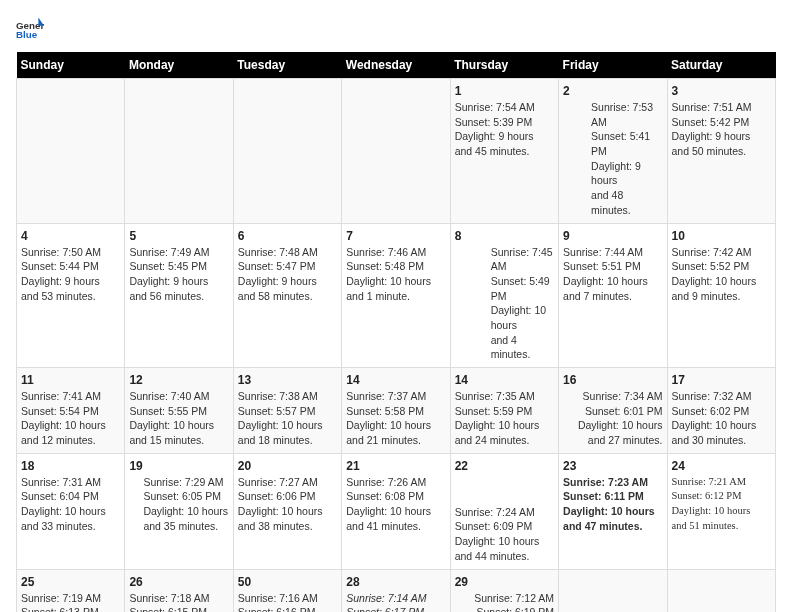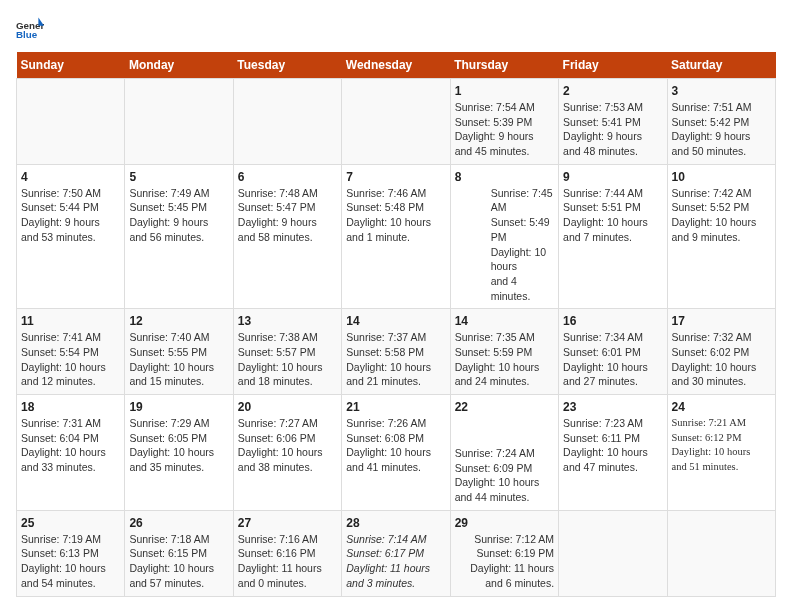--- a/index.html
+++ b/index.html
@@ -36,21 +36,21 @@
     .subtitle {
       font-size: 15px;
       color: #444;
     }
     table {
       width: 100%;
       border-collapse: collapse;
       font-size: 11px;
     }
     thead tr th {
-      background-color: #c2410c;
+      background-color: #000000;
       color: #fff;
       padding: 6px 4px;
       text-align: left;
       font-size: 12px;
       font-weight: bold;
     }
     tbody tr td {
       border: 1px solid #ddd;
       padding: 5px 4px;
       vertical-align: top;
@@ -117,21 +117,21 @@
         <td class="empty-cell"></td>
         <td>
           <div class="day-number">1</div>
           <div class="day-info" style="white-space: pre-line;">Sunrise: 7:54 AM
 Sunset: 5:39 PM
 Daylight: 9 hours
 and 45 minutes.</div>
         </td>
         <td>
           <div class="day-number">2</div>
-          <div class="day-info" style="white-space: pre-line;">Sunrise: 7:53 AM
+          <div class="day-info" style="white-space: pre-line; margin-left: 28px;">Sunrise: 7:53 AM
 Sunset: 5:41 PM
 Daylight: 9 hours
 and 48 minutes.</div>
         </td>
         <td>
           <div class="day-number">3</div>
           <div class="day-info" style="white-space: pre-line;">Sunrise: 7:51 AM
 Sunset: 5:42 PM
 Daylight: 9 hours
 and 50 minutes.</div>
@@ -219,21 +219,21 @@
         </td>
         <td>
           <div class="day-number">14</div>
           <div class="day-info" style="white-space: pre-line;">Sunrise: 7:35 AM
 Sunset: 5:59 PM
 Daylight: 10 hours
 and 24 minutes.</div>
         </td>
         <td>
           <div class="day-number">16</div>
-          <div class="day-info" style="white-space: pre-line;">Sunrise: 7:34 AM
+          <div class="day-info" style="white-space: pre-line; text-align: right;">Sunrise: 7:34 AM
 Sunset: 6:01 PM
 Daylight: 10 hours
 and 27 minutes.</div>
         </td>
         <td>
           <div class="day-number">17</div>
           <div class="day-info" style="white-space: pre-line;">Sunrise: 7:32 AM
 Sunset: 6:02 PM
 Daylight: 10 hours
 and 30 minutes.</div>
@@ -242,21 +242,21 @@
       <tr>
         <td>
           <div class="day-number">18</div>
           <div class="day-info" style="white-space: pre-line;">Sunrise: 7:31 AM
 Sunset: 6:04 PM
 Daylight: 10 hours
 and 33 minutes.</div>
         </td>
         <td>
           <div class="day-number">19</div>
-          <div class="day-info" style="white-space: pre-line;">Sunrise: 7:29 AM
+          <div class="day-info" style="white-space: pre-line; margin-left: 14px;">Sunrise: 7:29 AM
 Sunset: 6:05 PM
 Daylight: 10 hours
 and 35 minutes.</div>
         </td>
         <td>
           <div class="day-number">20</div>
           <div class="day-info" style="white-space: pre-line;">Sunrise: 7:27 AM
 Sunset: 6:06 PM
 Daylight: 10 hours
 and 38 minutes.</div>
@@ -270,21 +270,21 @@
         </td>
         <td>
           <div class="day-number">22</div>
           <div class="day-info" style="white-space: pre-line; margin-top: 32px;">Sunrise: 7:24 AM
 Sunset: 6:09 PM
 Daylight: 10 hours
 and 44 minutes.</div>
         </td>
         <td>
           <div class="day-number">23</div>
-          <div class="day-info" style="white-space: pre-line;">Sunrise: 7:23 AM
+          <div class="day-info" style="white-space: pre-line; font-weight: bold;">Sunrise: 7:23 AM
 Sunset: 6:11 PM
 Daylight: 10 hours
 and 47 minutes.</div>
         </td>
         <td>
           <div class="day-number">24</div>
           <div class="day-info" style="white-space: pre-line; font-family: Liberation Serif, serif;">Sunrise: 7:21 AM
 Sunset: 6:12 PM
 Daylight: 10 hours
 and 51 minutes.</div>
@@ -299,21 +299,21 @@
 and 54 minutes.</div>
         </td>
         <td>
           <div class="day-number">26</div>
           <div class="day-info" style="white-space: pre-line;">Sunrise: 7:18 AM
 Sunset: 6:15 PM
 Daylight: 10 hours
 and 57 minutes.</div>
         </td>
         <td>
-          <div class="day-number">27</div>
+          <div class="day-number">50</div>
           <div class="day-info" style="white-space: pre-line;">Sunrise: 7:16 AM
 Sunset: 6:16 PM
 Daylight: 11 hours
 and 0 minutes.</div>
         </td>
         <td>
           <div class="day-number">28</div>
           <div class="day-info" style="white-space: pre-line; font-style: italic;">Sunrise: 7:14 AM
 Sunset: 6:17 PM
 Daylight: 11 hours

